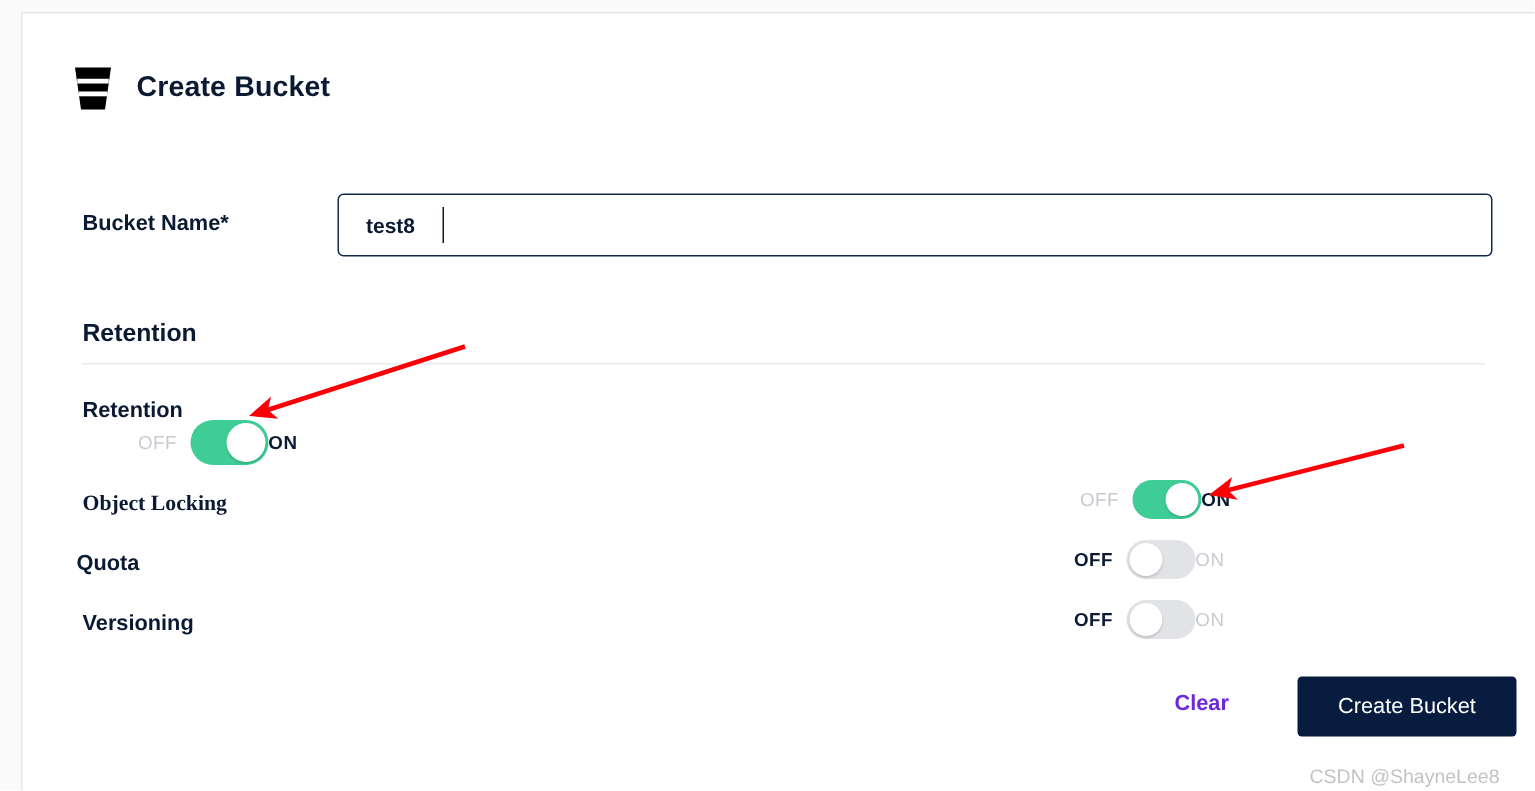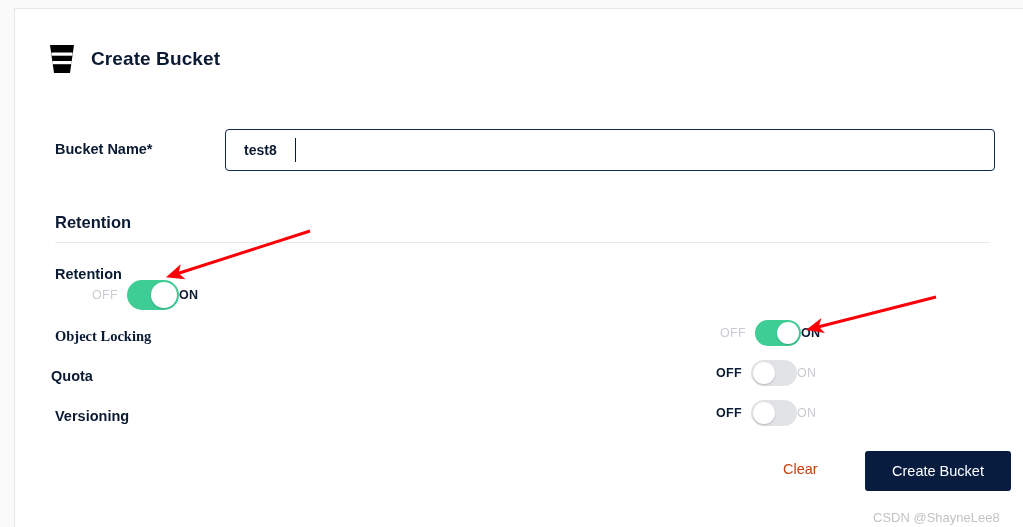--- a/index.html
+++ b/index.html
@@ -186,22 +186,22 @@
   #versioning-switch .track { width: 52px; height: 30px; border-radius: 15px; }
   #versioning-switch .knob  { width: 26px; height: 26px; }
   #versioning-switch .track.on .knob { left: 24px; }
 
   
   #clear-btn {
     position: absolute;
     left: 768px;
     top: 452px;
     font-size: 14.5px;
-    font-weight: normal;
-    color: #c2410c;
+    font-weight: bold;
+    color: #6d28d9;
     background: none;
     border: none;
     font-family: "Liberation Sans", sans-serif;
     cursor: pointer;
     padding: 0;
   }
   #create-btn {
     position: absolute;
     left: 850px;
     top: 442px;

